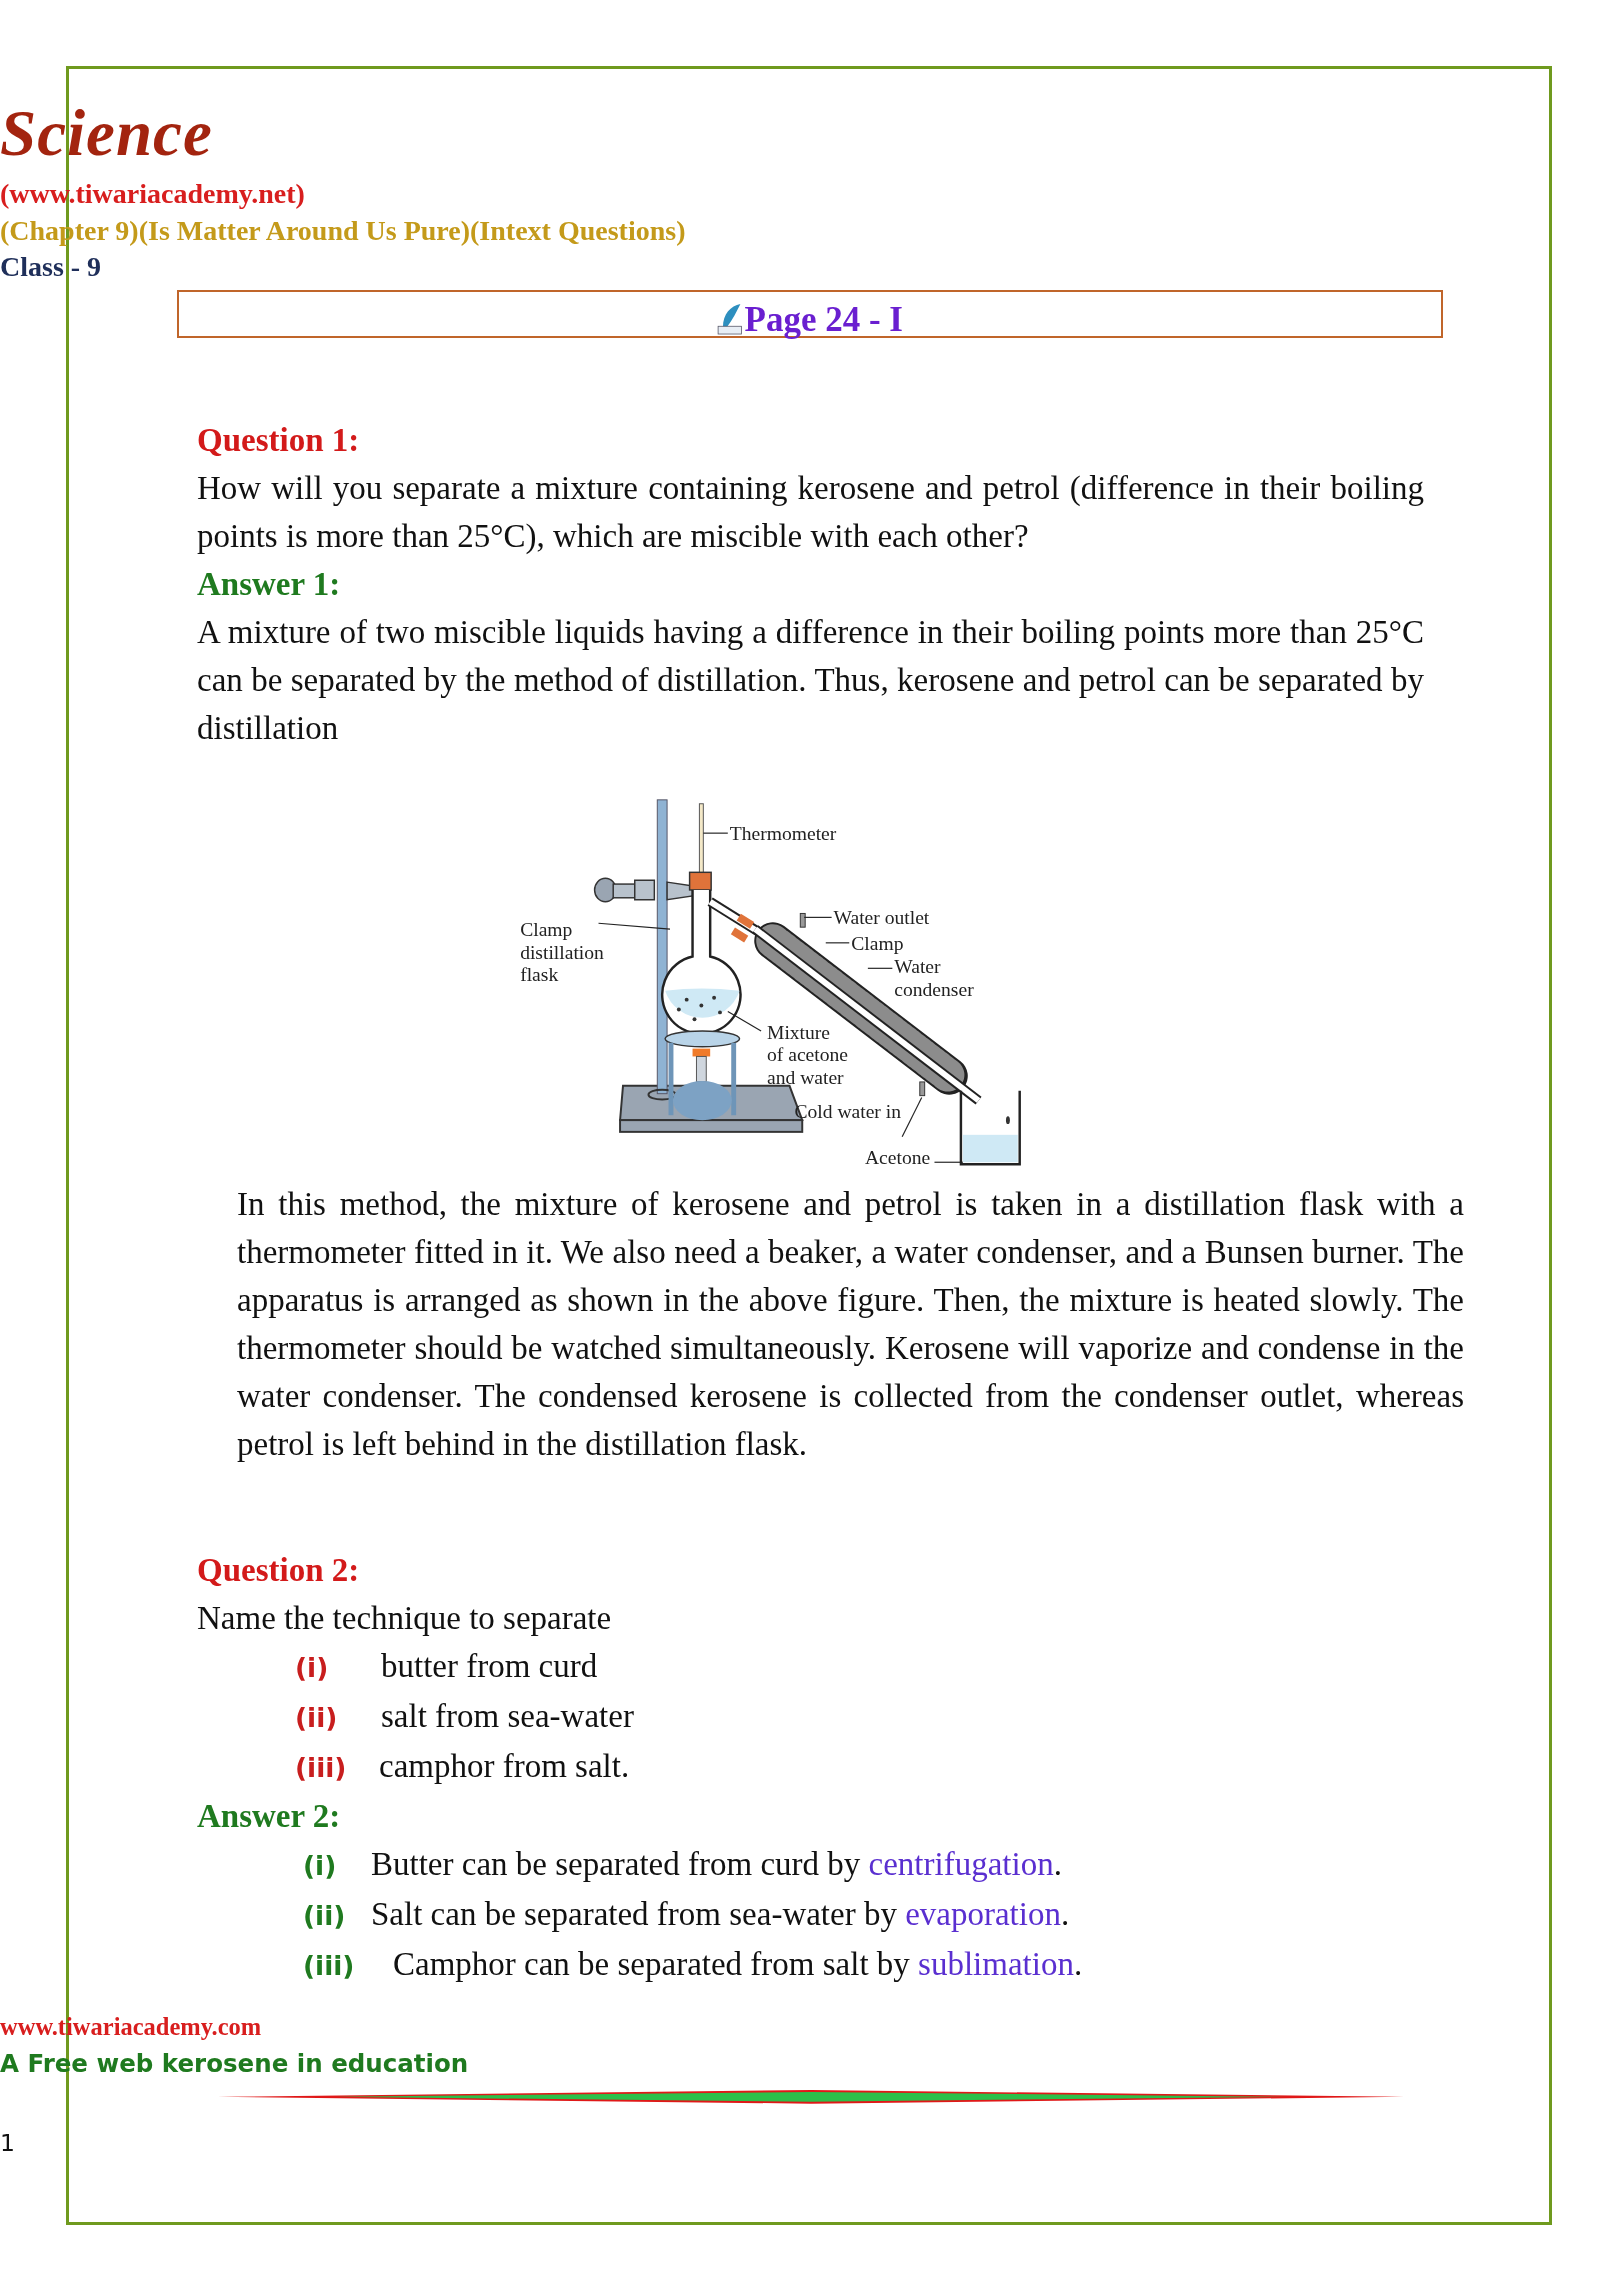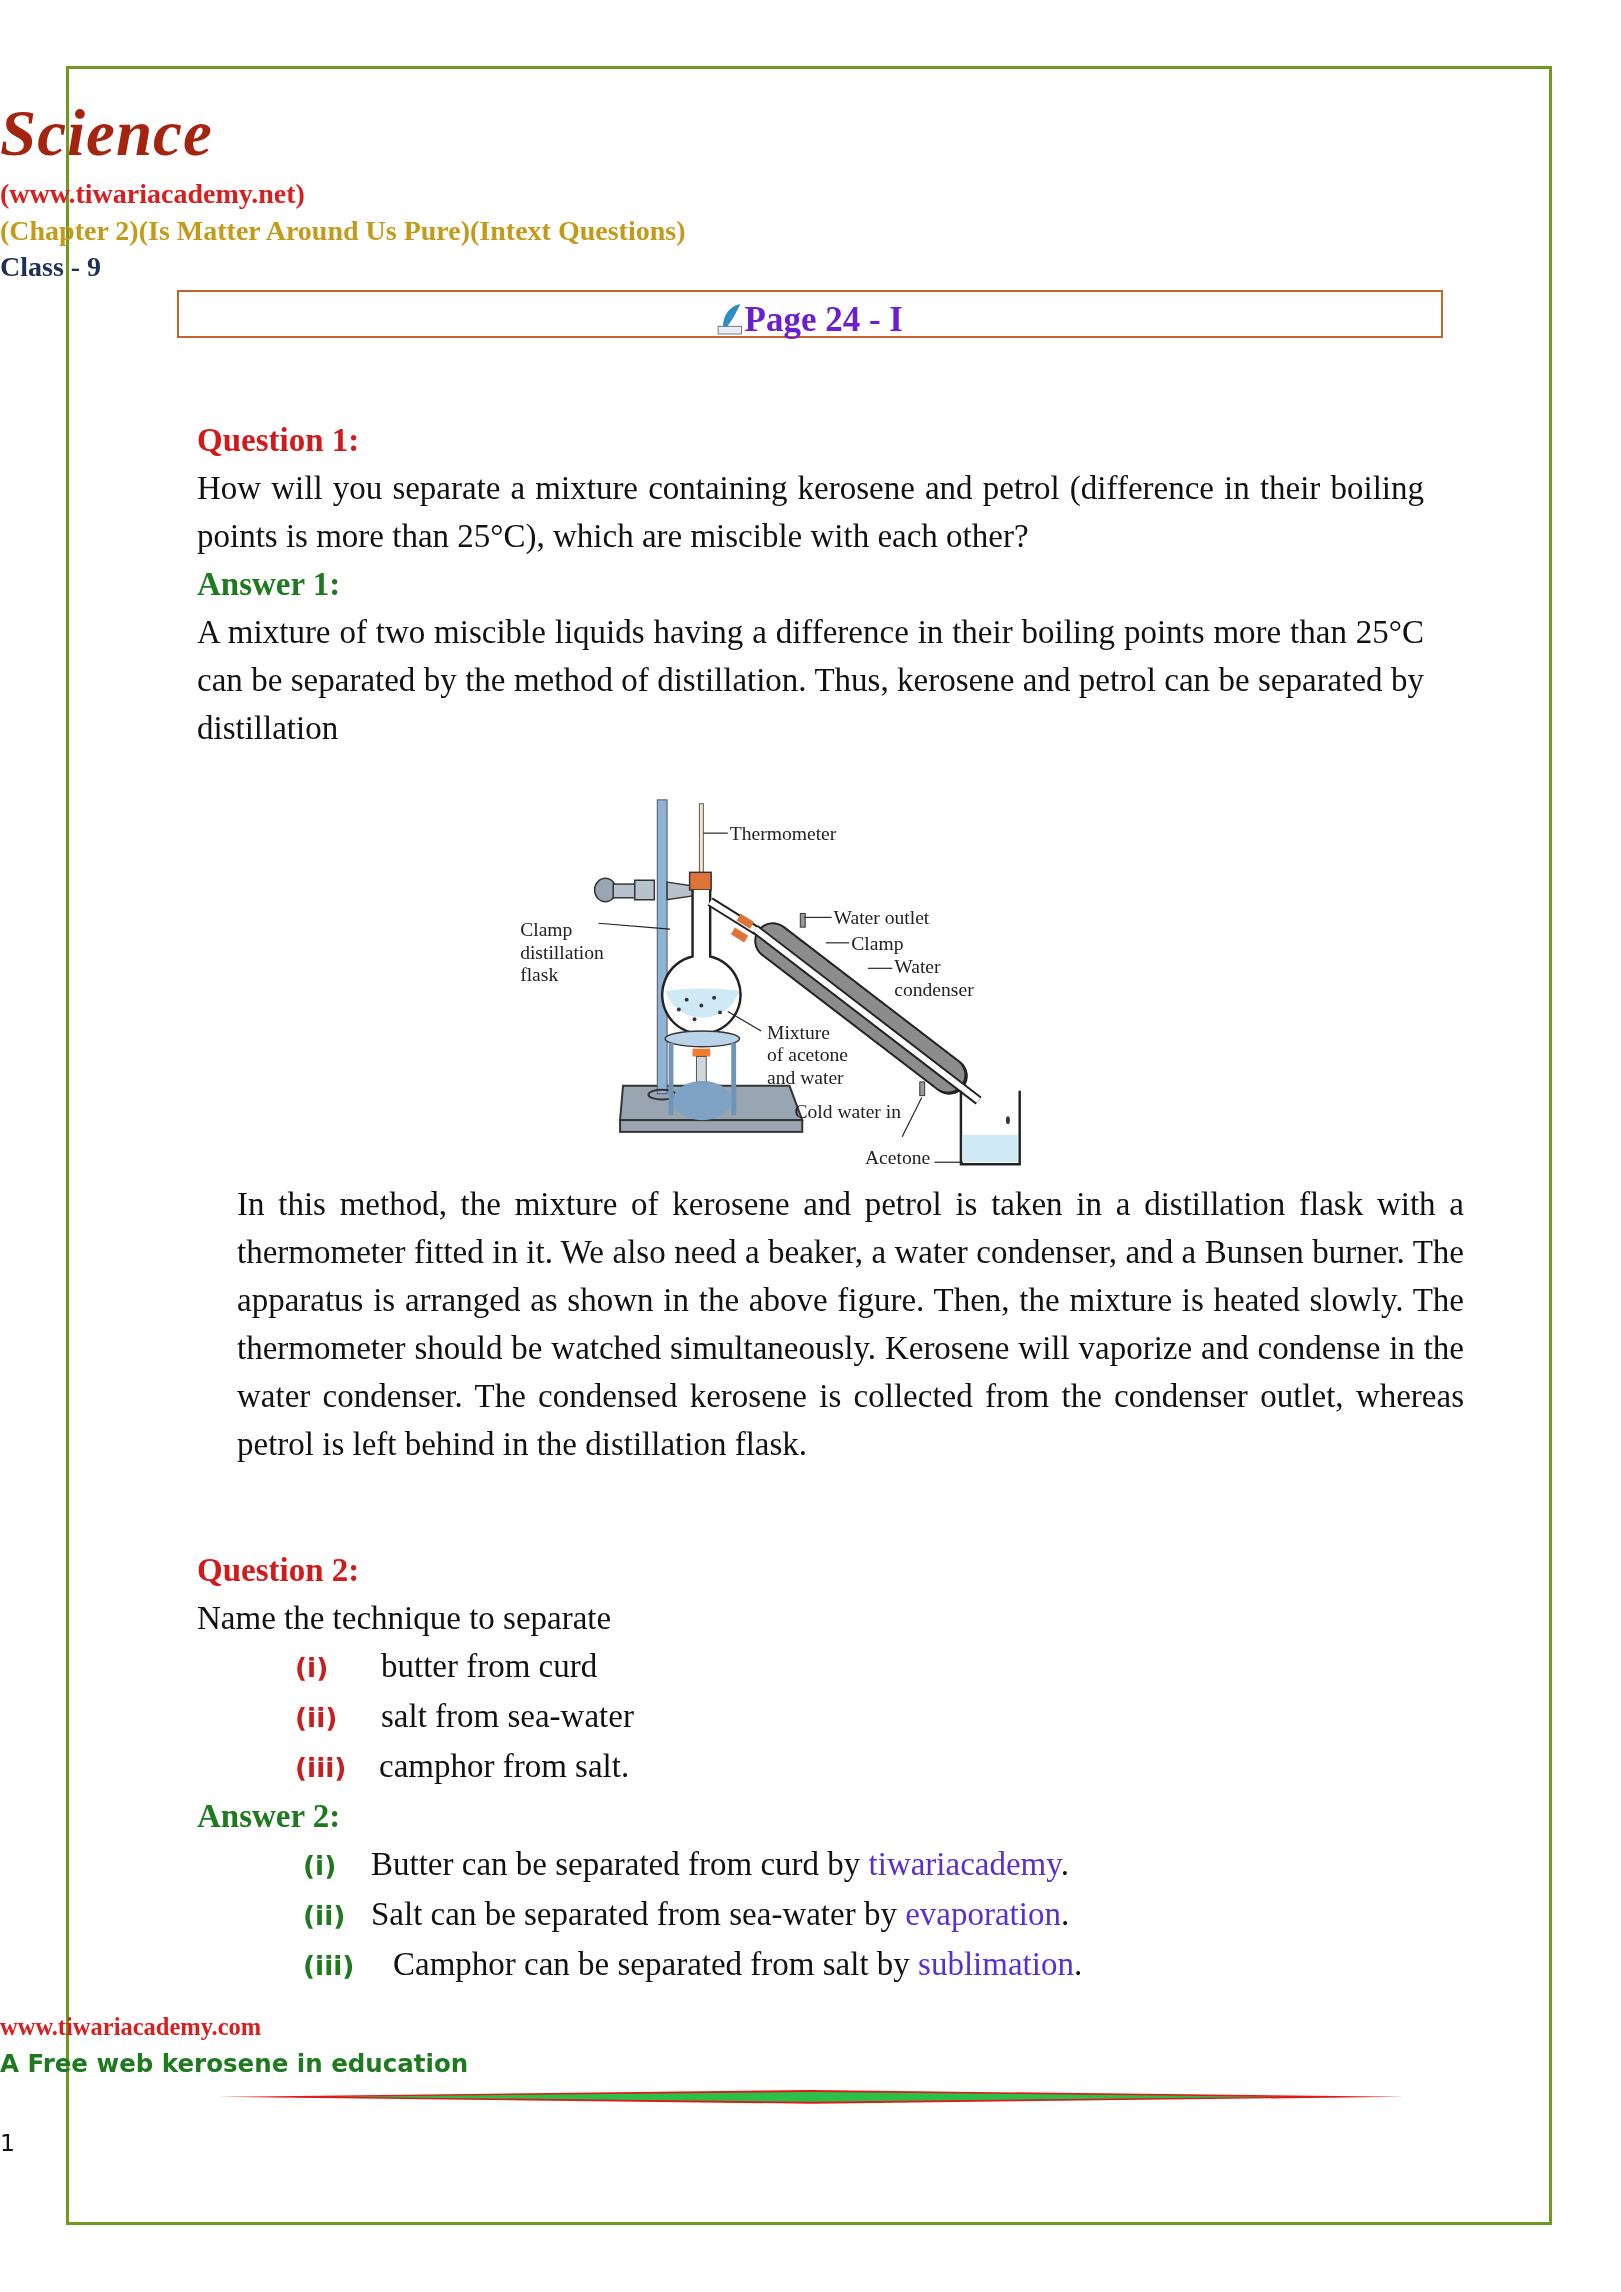--- a/index.html
+++ b/index.html
@@ -29,21 +29,21 @@
   .divider { position: absolute; left: 218px; top: 2090px; width: 1186px; height: 13.7px; }
   .pagenum { top: 2129px; font-family: "DejaVu Sans", sans-serif; font-size: 23.5px; color: #111; }
 </style>
 </head>
 <body>
 
 <div class="frame"></div>
 
 <div class="center title">Science</div>
 <div class="center site">(www.tiwariacademy.net)</div>
-<div class="center chapter">(Chapter 2)(Is Matter Around Us Pure)(Intext Questions)</div>
+<div class="center chapter">(Chapter 9)(Is Matter Around Us Pure)(Intext Questions)</div>
 <div class="center class">Class - 9</div>
 
 <div class="pagebox">
   <span class="logo">
     <svg width="25.5" height="33" viewBox="0 0 26 34">
       <path d="M6 26 C6 12 14 4 24 2 C20 10 16 18 10 26 Z" fill="#2d8fbf"></path>
       <rect x="1" y="25" width="24" height="8" fill="#e8eef5" stroke="#556" stroke-width="0.8"></rect>
     </svg>
   </span><span class="label">Page 24 - I</span>
 </div>
@@ -147,21 +147,21 @@
     <span class="num red" style="width:86px;">(i)</span><span>butter from curd</span>
   </div>
   <div class="list-item" style="padding-left:98px;">
     <span class="num red" style="width:86px;">(ii)</span><span>salt from sea-water</span>
   </div>
   <div class="list-item" style="padding-left:98px;">
     <span class="num red" style="width:84px;">(iii)</span><span>camphor from salt.</span>
   </div>
   <div class="a-head">Answer 2:</div>
   <div class="list-item" style="padding-left:106px;">
-    <span class="num green" style="width:68px;">(i)</span><span>Butter can be separated from curd by </span><span class="term">tiwariacademy</span><span>.</span>
+    <span class="num green" style="width:68px;">(i)</span><span>Butter can be separated from curd by </span><span class="term">centrifugation</span><span>.</span>
   </div>
   <div class="list-item" style="padding-left:106px;">
     <span class="num green" style="width:68px;">(ii)</span><span>Salt can be separated from sea-water by </span><span class="term">evaporation</span><span>.</span>
   </div>
   <div class="list-item" style="padding-left:106px;">
     <span class="num green" style="width:90px;">(iii)</span><span>Camphor can be separated from salt by </span><span class="term">sublimation</span><span>.</span>
   </div>
 </div>
 
 <div class="center footer-site">www.tiwariacademy.com</div>

